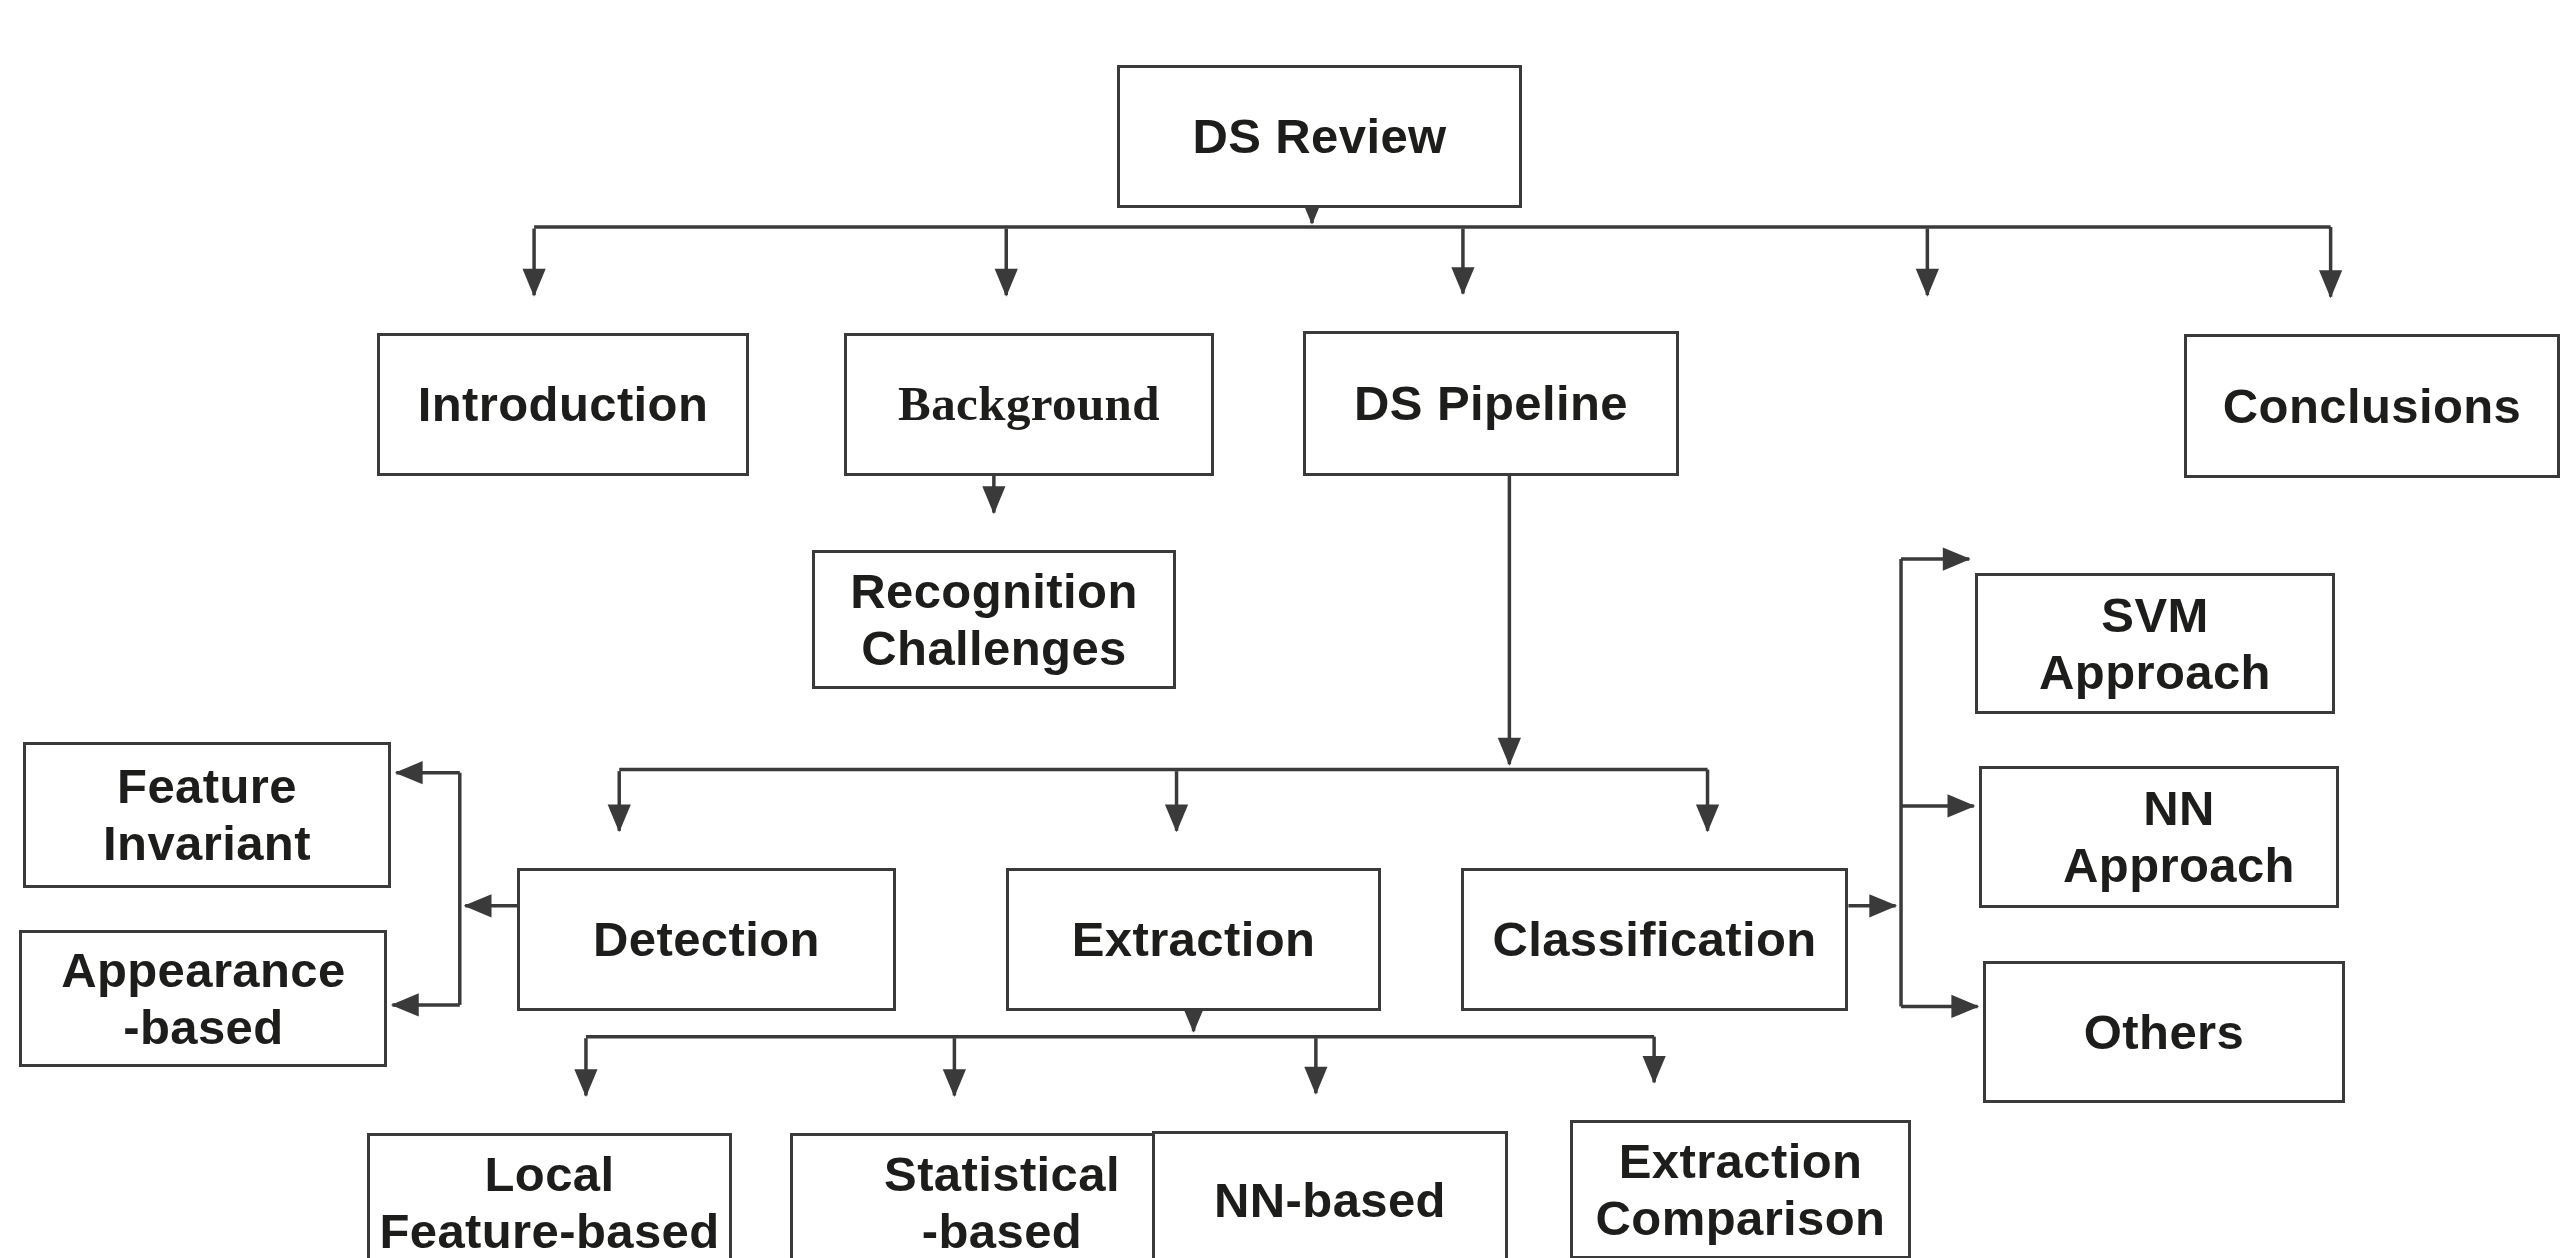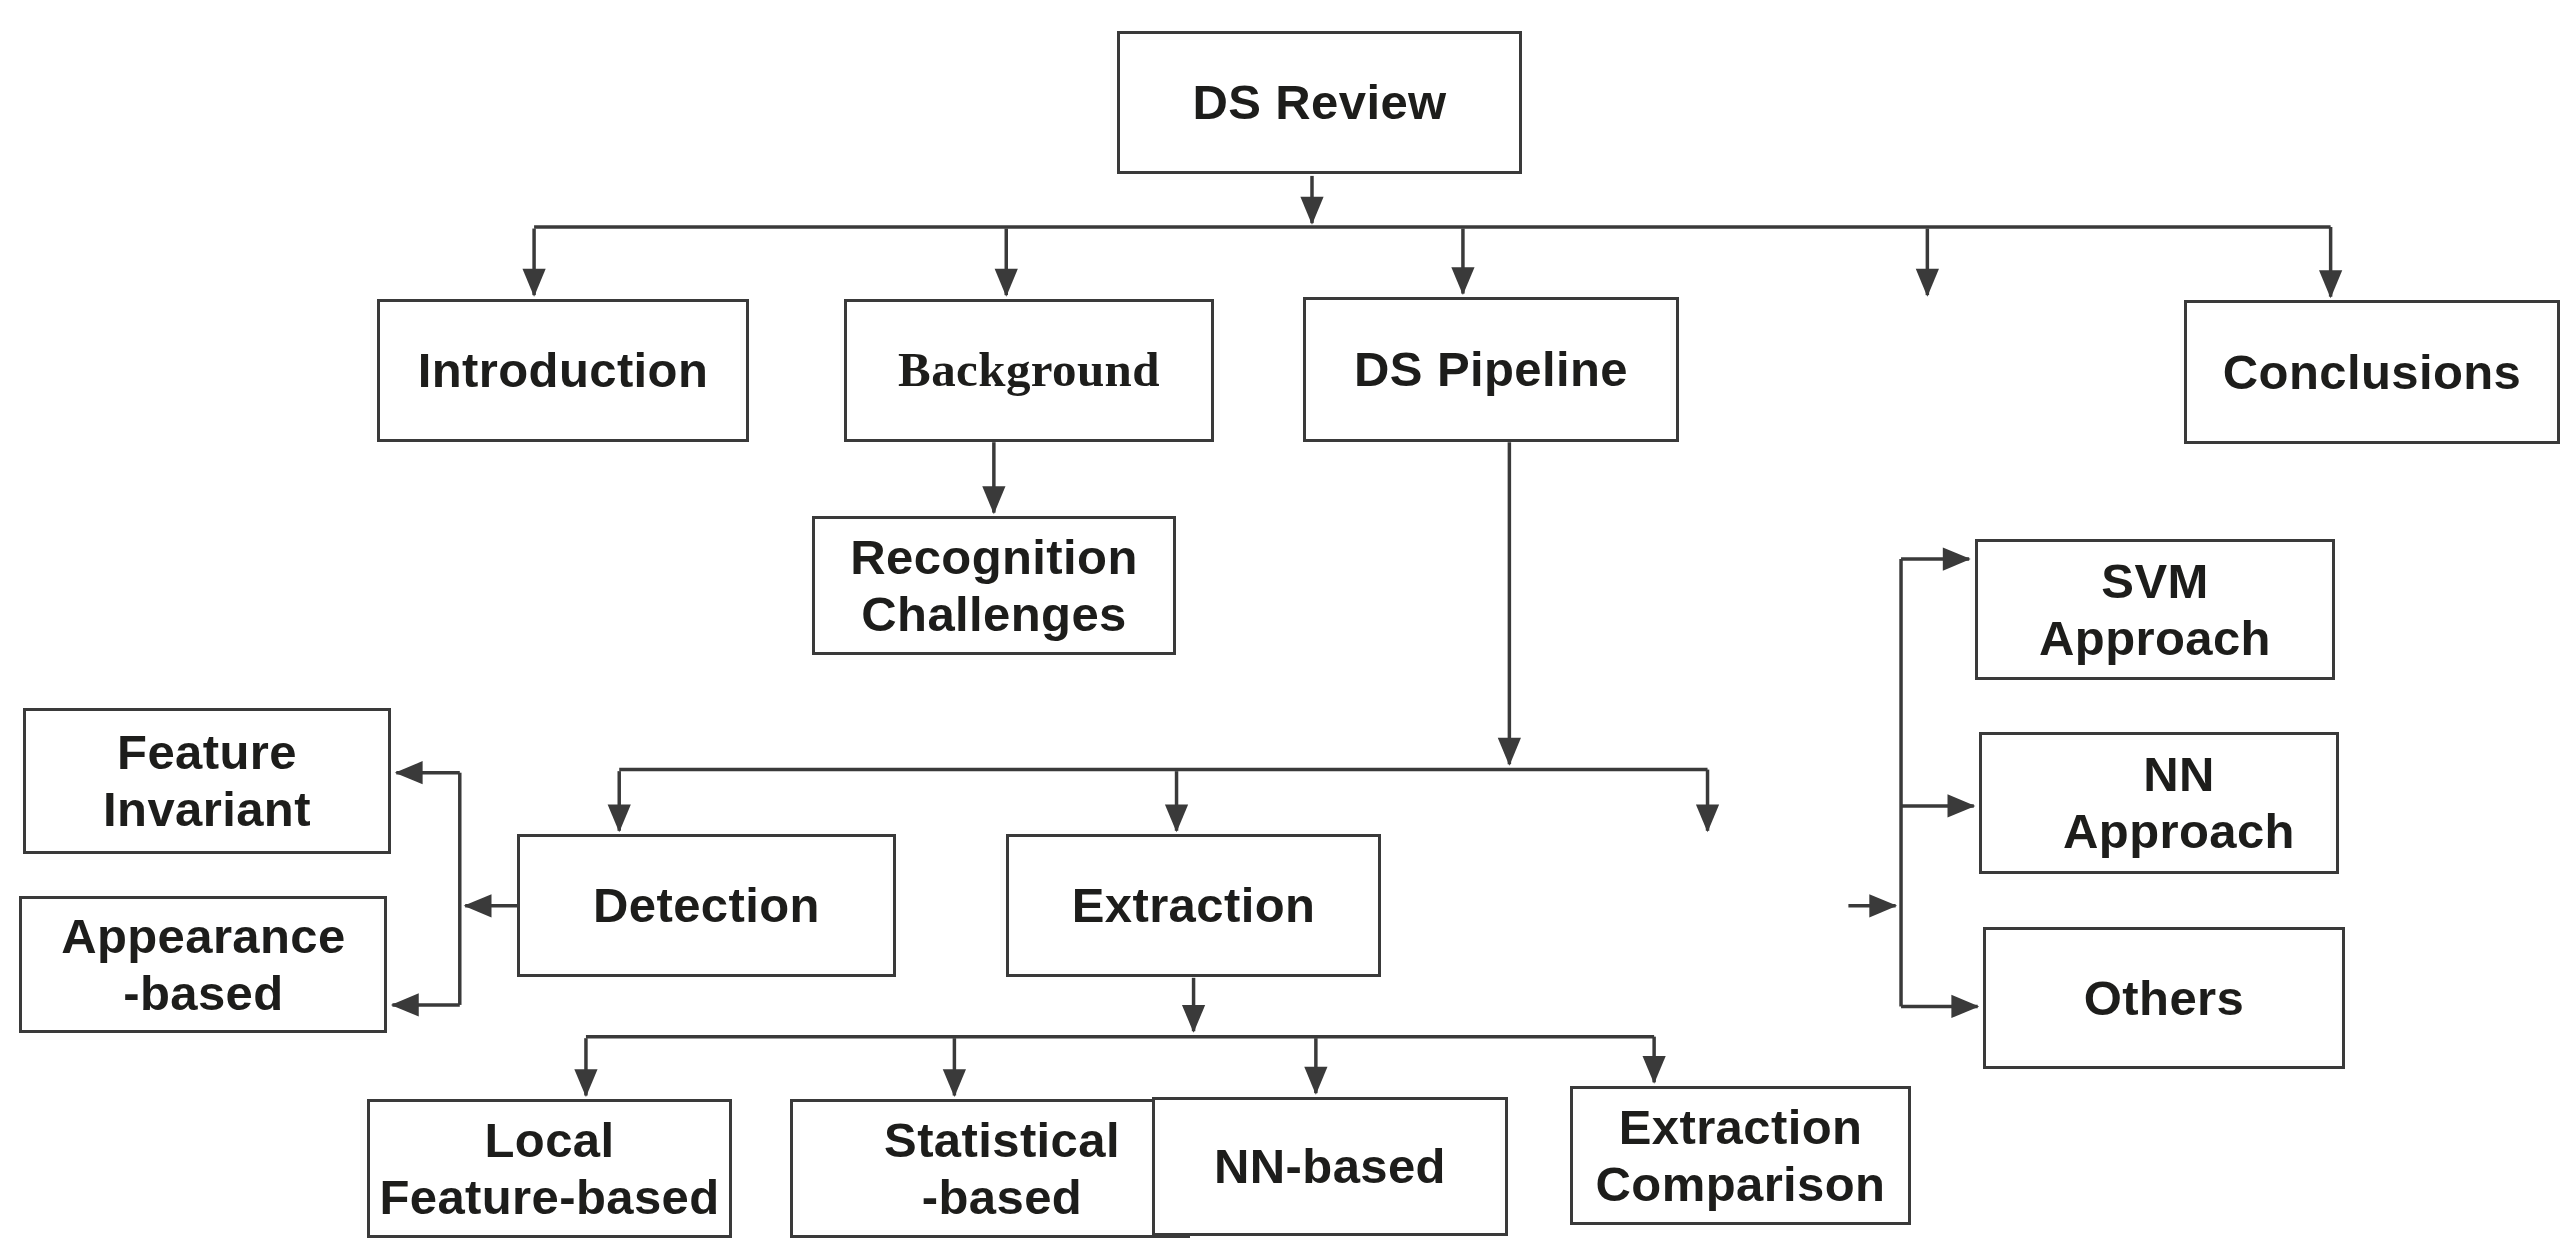--- a/index.html
+++ b/index.html
@@ -11,20 +11,21 @@
   body{width:2576px;height:1259px;overflow:hidden;font-family:"Liberation Sans",sans-serif;}
   .canvas{position:relative;width:2576px;height:1259px;background:var(--bg);}
   .edges{position:absolute;left:0;top:0;width:2576px;height:1259px;}
   .node{
     position:absolute;
     box-sizing:border-box;
     border:3.9px solid var(--line);
     background:var(--bg);
     display:flex;align-items:center;justify-content:center;
     text-align:center;
+    margin-top:34px;
   }
   .node-label{
     font-weight:700;
     font-size:49px;
     line-height:1.16;
     color:var(--text);
     white-space:pre-line;
     letter-spacing:0.4px;
   }
 </style>
@@ -124,20 +125,23 @@
   </div>
 
   <div class="node" style="left:517px;top:834px;width:379px;height:143px;">
     <span class="node-label">Detection</span>
   </div>
 
   <div class="node" style="left:1006px;top:834px;width:375px;height:143px;">
     <span class="node-label">Extraction</span>
   </div>
 
+  <div class="node" style="left:1461px;top:834px;width:387px;height:143px;">
+    <span class="node-label">Classification</span>
+  </div>
 
   <div class="node" style="left:1975px;top:539px;width:360px;height:141px;">
     <span class="node-label">SVM
 Approach</span>
   </div>
 
   <div class="node" style="left:1979px;top:732px;width:360px;height:142px;padding-left:40px;">
     <span class="node-label">NN
 Approach</span>
   </div>

